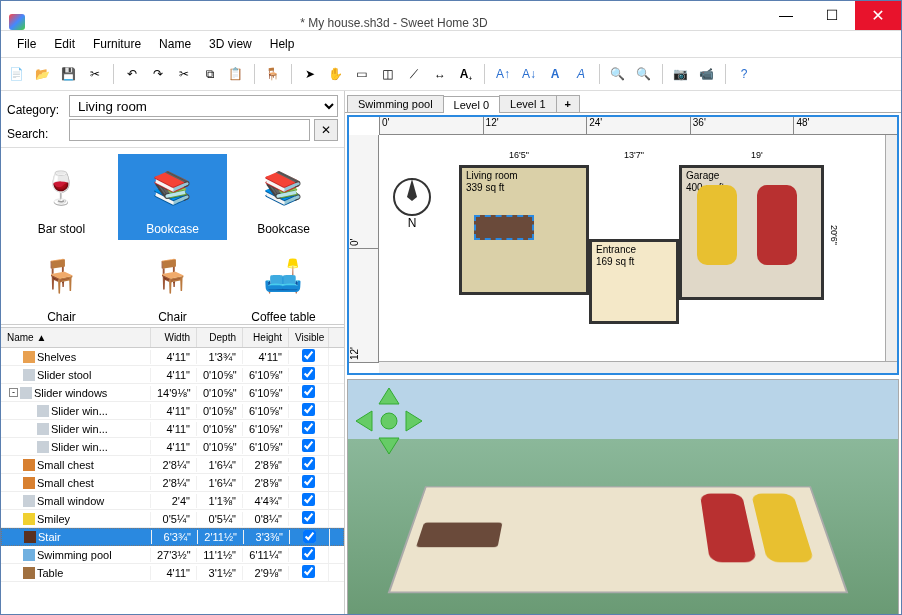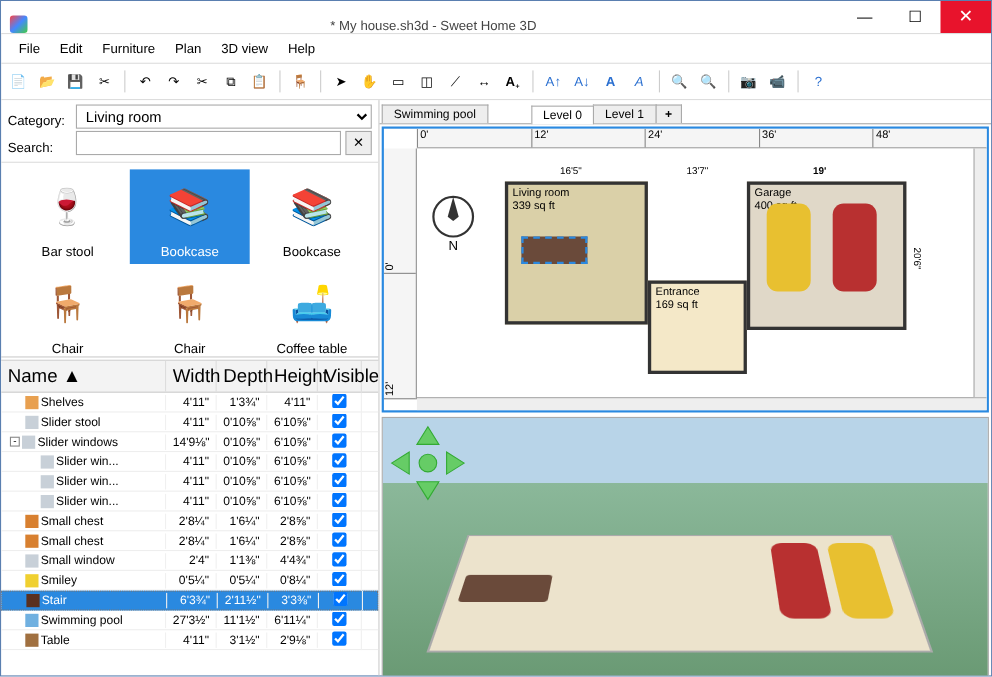--- a/index.html
+++ b/index.html
@@ -29,34 +29,34 @@
 .search-input { width: 250px; }
 .search-btn { width: 24px; height: 22px; border: 1px solid #aaa; background: #eee; display:flex; align-items:center; justify-content:center; }
 
 .catalog { flex: 0 0 180px; overflow: hidden; padding: 6px; border-bottom: 4px double #ccc; }
 .catalog-grid { display: grid; grid-template-columns: repeat(3, 1fr); gap: 2px; }
 .cat-item { text-align: center; padding: 4px; cursor: pointer; }
 .cat-item.selected { background: #2a89e0; color: #fff; }
 .cat-thumb { width: 60px; height: 60px; margin: 0 auto 4px; display: flex; align-items: center; justify-content: center; font-size: 32px; }
 
 .furniture-table { flex: 1; overflow-y: auto; overflow-x: hidden; }
-.ft-header { display: flex; background: #f3f3f3; border-bottom: 1px solid #ccc; font-size: 17px; }
+.ft-header { display: flex; background: #f3f3f3; border-bottom: 1px solid #ccc; font-size: 10px; }
 .ft-header > div { padding: 4px 6px; border-right: 1px solid #ddd; }
 .ft-row { display: flex; border-bottom: 1px solid #eee; font-size: 11px; align-items: center; height: 18px; }
 .ft-row.selected { background: #2a89e0; color: #fff; border: 1px dotted #777; }
 .ft-row > div { padding: 1px 6px; border-right: 1px solid #f0f0f0; overflow: hidden; white-space: nowrap; }
 .c-name { width: 150px; display: flex; align-items: center; gap: 2px; }
 .c-w, .c-d, .c-h { width: 46px; text-align: right; }
 .c-v { width: 40px; text-align: center; }
 .tree-indent { display: inline-block; }
 .row-icon { width: 12px; height: 12px; display: inline-block; background: #ccc; }
 
 .plan-tabs { display: flex; border-bottom: 1px solid #aaa; padding-left: 2px; height: 22px; align-items: flex-end; }
 .tab { padding: 2px 10px; border: 1px solid #aaa; border-bottom: none; margin-right: -1px; background: #eee; cursor: pointer; font-size: 11px; }
-.tab.active { background: #fff; position: relative; top: 1px; margin-left: 40px; }
+.tab.active { background: #fff; position: relative; top: 1px; }
 .tab.add { font-weight: bold; padding: 2px 8px; }
 
 .plan-view { flex: 0 0 260px; background: #fff; border: 2px solid #2a89e0; margin: 2px; position: relative; overflow: hidden; }
 .ruler-h { position: absolute; top: 0; left: 30px; right: 0; height: 18px; background: #f5f5f5; border-bottom: 1px solid #888; display: flex; font-size: 10px; }
 .ruler-h span { flex: 1; border-left: 1px solid #888; padding-left: 2px; }
 .ruler-v { position: absolute; top: 18px; left: 0; width: 30px; bottom: 10px; background: #f5f5f5; border-right: 1px solid #888; writing-mode: vertical-rl; font-size: 10px; display: flex; }
 .ruler-v span { flex:1; border-top:1px solid #888; padding-top:2px; transform: rotate(180deg);}
 .plan-canvas { position: absolute; top: 18px; left: 30px; right: 12px; bottom: 12px; background: #fff; }
 .compass { position: absolute; top: 40px; left: 8px; }
 .room { position: absolute; border: 3px solid #333; background: #f9f4e8; font-size: 10px; }
@@ -82,21 +82,21 @@
     <div class="win-btn">—</div>
     <div class="win-btn">☐</div>
     <div class="win-btn close">✕</div>
   </div>
 </div>
 
 <div class="menubar" id="menubar">
     <div class="menu-item">File</div>
     <div class="menu-item">Edit</div>
     <div class="menu-item">Furniture</div>
-    <div class="menu-item">Plan</div>
+    <div class="menu-item">Name</div>
     <div class="menu-item">3D view</div>
     <div class="menu-item">Help</div>
   </div>
 
 <div class="toolbar">
   <div class="tbtn">📄</div>
   <div class="tbtn">📂</div>
   <div class="tbtn">💾</div>
   <div class="tbtn">✂</div>
   <div class="sep"></div>
@@ -355,32 +355,32 @@
         </div>
       <div class="plan-canvas" id="plan-canvas">
         <svg class="compass" width="50" height="60">
           <circle cx="25" cy="22" r="18" stroke="#333" fill="none" stroke-width="2"></circle>
           <polygon points="25,4 30,22 25,26 20,22" fill="#333"></polygon>
           <text x="25" y="52" text-anchor="middle" font-size="12">N</text>
         </svg>
       <div class="room" style="left: 80px; top: 30px; width: 130px; height: 130px; background: rgb(218, 208, 168);">
             <div class="room-label">Living room<br>339 sq ft</div>
           </div>
-          <div class="room" style="left: 210px; top: 120px; width: 90px; height: 85px; background: rgb(244, 232, 200);">
+          <div class="room" style="left: 210px; top: 104px; width: 90px; height: 85px; background: rgb(244, 232, 200);">
             <div class="room-label">Entrance<br>169 sq ft</div>
           </div>
           <div class="room" style="left: 300px; top: 30px; width: 145px; height: 135px; background: rgb(224, 216, 200);">
             <div class="room-label">Garage<br>400 sq ft</div>
           </div>
           <div class="car" style="left: 318px; top: 50px; background: rgb(232, 192, 48);"></div>
           <div class="car" style="left: 378px; top: 50px; background: rgb(184, 48, 48);"></div>
           <div style="position: absolute; left: 95px; top: 80px; width: 60px; height: 25px; background: rgb(106, 74, 58); border: 2px dashed rgb(42, 137, 224);"></div>
           <div class="dim-label" style="left: 130px; top: 15px;">16'5"</div>
           <div class="dim-label" style="left: 245px; top: 15px;">13'7"</div>
-          <div class="dim-label" style="left: 360px; top: 15px; font-weight: bold;">19'</div>
+          <div class="dim-label" style="left: 372px; top: 15px;">19'</div>
           <div class="dim-label" style="left: 450px; top: 90px; writing-mode: vertical-rl;">20'6"</div>
         </div>
       <div class="scrollbar-h"></div>
       <div class="scrollbar-v"></div>
     </div>
     <div class="view3d">
       <div class="nav-widget">
         <svg width="70" height="70">
           <polygon points="35,2 45,18 25,18" fill="#6c6" stroke="#3a3"></polygon>
           <polygon points="35,68 45,52 25,52" fill="#6c6" stroke="#3a3"></polygon>

